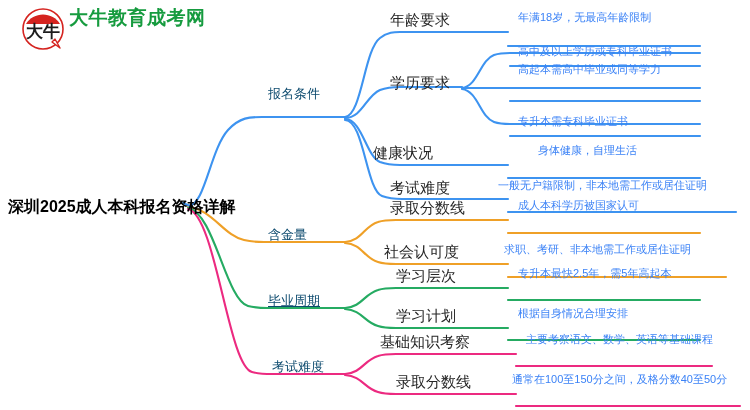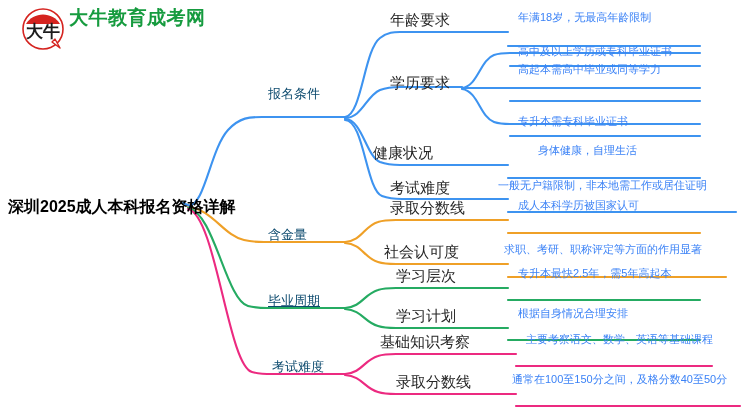--- a/index.html
+++ b/index.html
@@ -168,21 +168,21 @@
 <div class="node sub-node" style="left:373px; top:145px;">健康状况</div>
 <div class="node leaf-node" style="left:518px; top:145px;margin-left:20px;">身体健康，自理生活</div>
 
 <div class="node sub-node" style="left:390px; top:180px;">考试难度</div>
 <div class="node leaf-node" style="left:498px; top:180px;">一般无户籍限制，非本地需工作或居住证明</div>
 
 <div class="node sub-node" style="left:390px; top:200px;">录取分数线</div>
 <div class="node leaf-node" style="left:518px; top:200px;">成人本科学历被国家认可</div>
 
 <div class="node sub-node" style="left:384px; top:244px;">社会认可度</div>
-<div class="node leaf-node" style="left:504px; top:244px;">求职、考研、职称评定等方面的作用显著</div>
+<div class="node leaf-node" style="left:504px; top:244px;">求职、考研、非本地需工作或居住证明</div>
 
 <div class="node sub-node" style="left:396px; top:268px;">学习层次</div>
 <div class="node leaf-node" style="left:518px; top:268px;">专升本最快2.5年，需5年高起本</div>
 
 <div class="node sub-node" style="left:396px; top:308px;">学习计划</div>
 <div class="node leaf-node" style="left:518px; top:308px;">根据自身情况合理安排</div>
 
 <div class="node sub-node" style="left:380px; top:334px;">基础知识考察</div>
 <div class="node leaf-node" style="left:526px; top:334px;">主要考察语文、数学、英语等基础课程</div>
 

